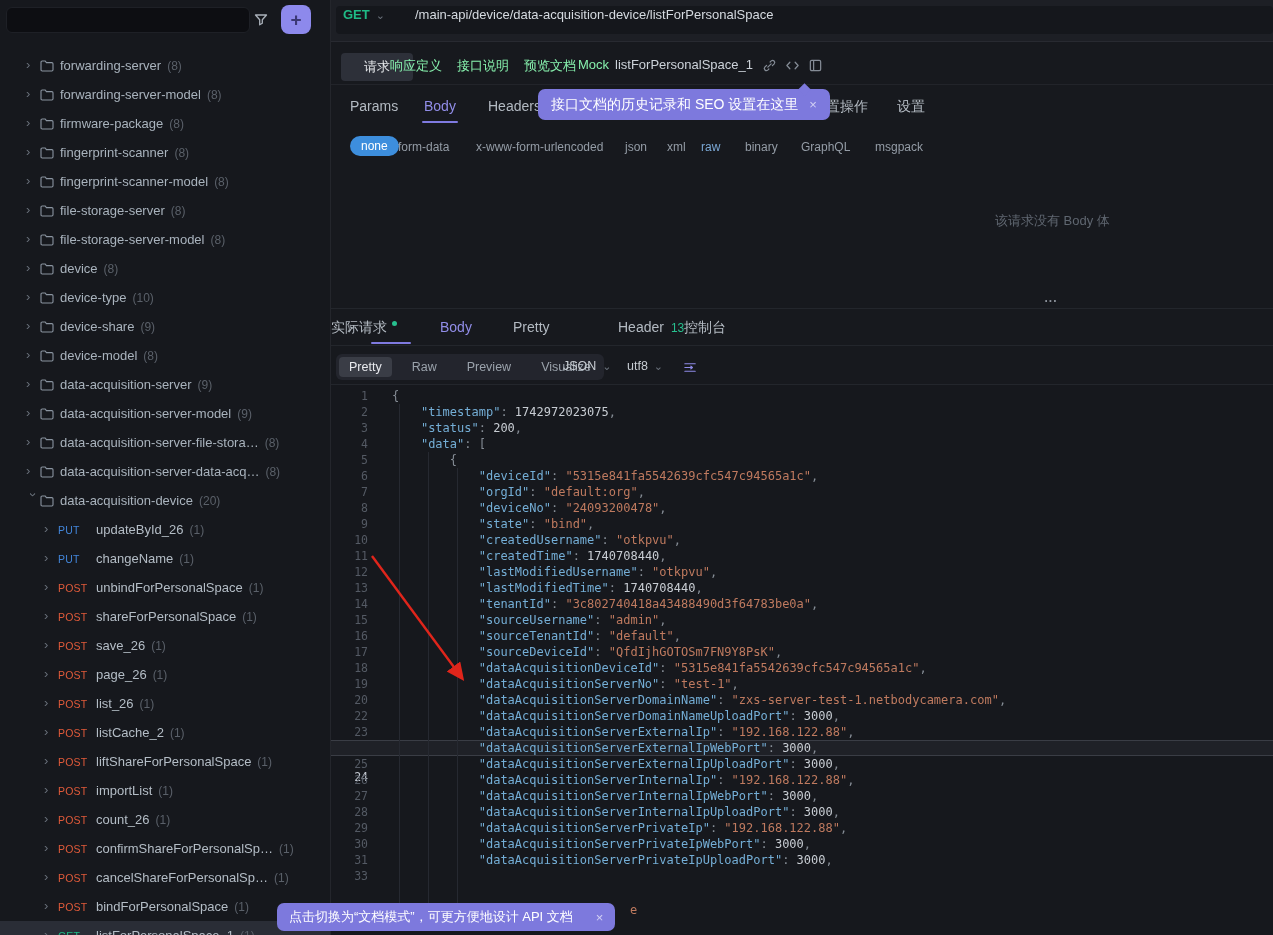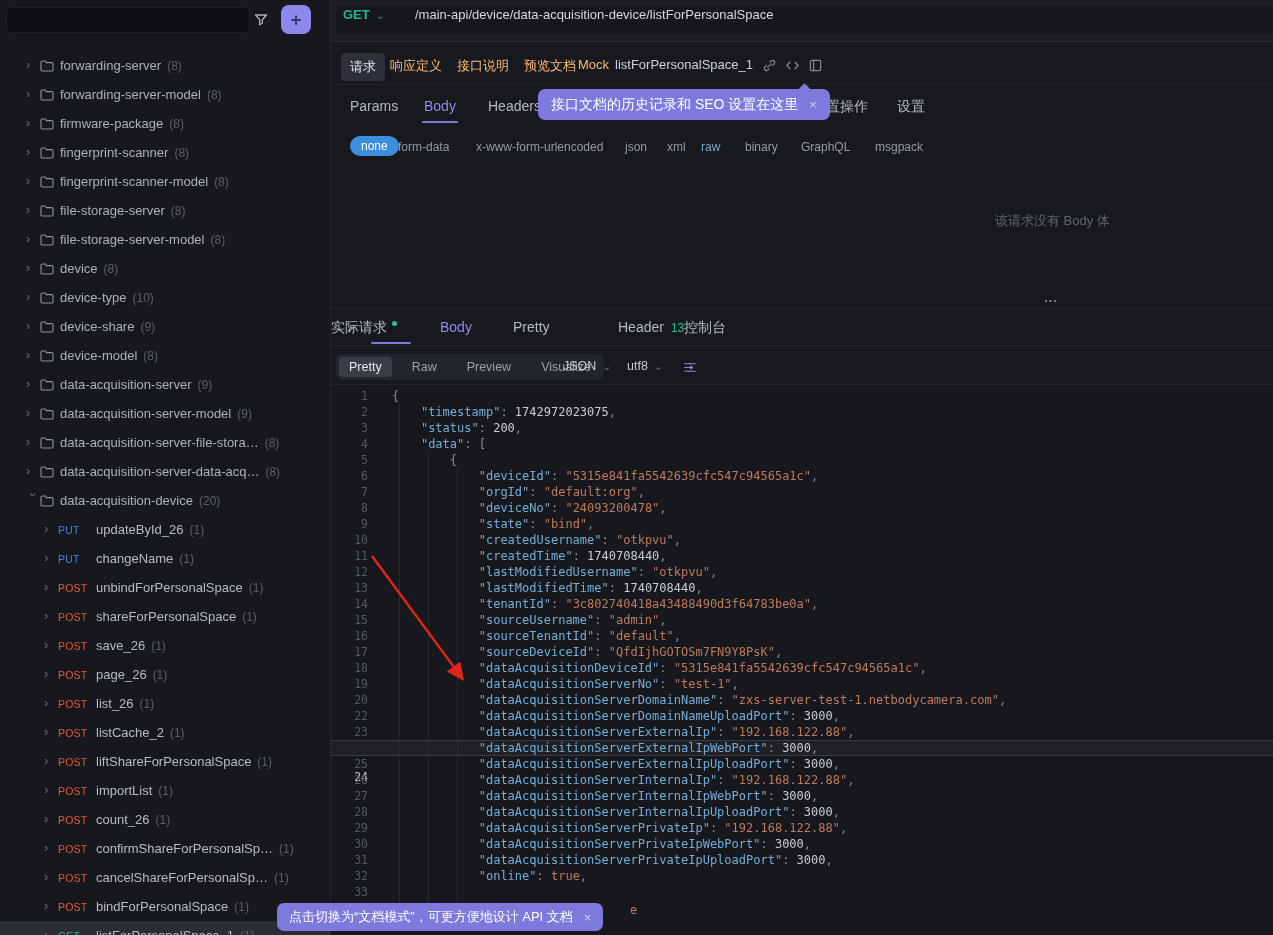--- a/index.html
+++ b/index.html
@@ -24,22 +24,22 @@
   .trow.ep .tname{color:#b4bdc6;}
   .tcount{font-size:12px;color:#5a6069;margin-left:6px;}
   
   #main{position:absolute;left:331px;top:0;width:942px;height:935px;}
   #urlbar{position:absolute;left:0;top:0;width:942px;height:41px;background:#1d1f25;border-bottom:1px solid #282a31;}
   #url-input{position:absolute;left:5px;top:6px;right:0;height:28px;background:#15171c;border-radius:4px;}
   #method-select{position:absolute;left:12px;top:7px;font-size:13px;font-weight:700;color:#1fbb86;cursor:pointer;}
   .ddchev{color:#6b727c;font-size:11px;margin-left:6px;font-weight:400;}
   #url-text{position:absolute;left:84px;top:7px;font-size:13px;color:#d5dae0;white-space:nowrap;}
   #doctabs{position:absolute;left:0;top:48px;width:942px;height:36px;border-bottom:1px solid #22242a;}
-  .dtab{position:absolute;top:9px;font-size:13px;color:#fdba74;cursor:pointer;white-space:nowrap;}
-  .dtab.active{top:5px;background:#2d3039;color:#e4e7ea;border-radius:4px;padding:5px 9px;}
+  .dtab{position:absolute;top:9px;font-size:13px;color:#86efac;cursor:pointer;white-space:nowrap;}
+  .dtab.active{top:5px;background:#2d3039;color:#e4e7ea;border-radius:4px;padding:5px 23px;}
   .dtab:nth-child(1){left:10px}.dtab:nth-child(2){left:59px}.dtab:nth-child(3){left:126px}
   .dtab:nth-child(4){left:193px}.dtab:nth-child(5){left:247px}
   #endpoint-title{position:absolute;left:284px;top:57px;font-size:13px;color:#ccd2d9;}
   .hicon{position:absolute;top:56px;width:18px;height:18px;display:flex;align-items:center;justify-content:center;cursor:pointer;}
   #icon-link{left:429px}#icon-code{left:452px}#icon-docs{left:475px}
   #reqtabs{position:absolute;left:0;top:90px;width:942px;height:34px;}
   .rqtab{position:absolute;top:8px;font-size:14px;color:#b3bac2;cursor:pointer;white-space:nowrap;}
   .rqtab.active{color:#918de8;}
   .rqtab:nth-child(1){left:19px}.rqtab:nth-child(2){left:93px}.rqtab:nth-child(3){left:157px}
   .rqtab:nth-child(4){left:225px}.rqtab:nth-child(5){left:299px}.rqtab:nth-child(6){left:337px}
@@ -80,21 +80,21 @@
   .cline.cur .lnum{color:#c2c7cf;margin-top:29px;}
   .key{color:#74aed6}.str{color:#bf7a5f}.num{color:#c8cdd3}.pun{color:#868d96}.bool{color:#bf7a5f}
   .guide{position:absolute;width:1px;background:#262931;}
   #g1{left:68px;top:19px;height:516px}#g2{left:97px;top:67px;height:468px}#g3{left:126px;top:83px;height:452px}
   #fragment{position:absolute;left:299px;top:518px;color:#bf7a5f;}
   
   #arrow-svg{position:absolute;left:0;top:0;width:1273px;height:935px;pointer-events:none;z-index:40;}
   .tooltip{position:absolute;background:#7d79dd;color:#fff;border-radius:7px;display:flex;align-items:center;z-index:50;white-space:nowrap;}
   #tip1{left:538px;top:89px;height:31px;padding:0 13px;font-size:14px;font-weight:500;}
   #tip1:before{content:"";position:absolute;left:262px;top:-4px;width:9px;height:9px;background:#7d79dd;transform:rotate(45deg);}
-  #tip2{left:277px;top:903px;height:28px;padding:0 12px;font-size:13px;font-weight:500;}
+  #tip2{left:277px;top:903px;height:28px;padding:0 12px;font-size:13px;font-weight:500;gap:12px;}
   .tipclose{margin-left:11px;color:#d3d1f4;font-size:13px;cursor:pointer;}
   svg.sicon{display:block;}
 </style>
 </head>
 <body>
 
 <div id="app">
 
   <aside id="sidebar">
     <div id="side-top">
@@ -491,21 +491,20 @@
         <div class="cline"><span class="lnum">22</span><span class="ltext">            <span class="key">"dataAcquisitionServerDomainNameUploadPort"</span><span class="pun">: </span><span class="num">3000</span><span class="pun">,</span></span></div>
         <div class="cline"><span class="lnum">23</span><span class="ltext">            <span class="key">"dataAcquisitionServerExternalIp"</span><span class="pun">: </span><span class="str">"192.168.122.88"</span><span class="pun">,</span></span></div>
         <div class="cline cur"><span class="lnum">24</span><span class="ltext">            <span class="key">"dataAcquisitionServerExternalIpWebPort"</span><span class="pun">: </span><span class="num">3000</span><span class="pun">,</span></span></div>
         <div class="cline"><span class="lnum">25</span><span class="ltext">            <span class="key">"dataAcquisitionServerExternalIpUploadPort"</span><span class="pun">: </span><span class="num">3000</span><span class="pun">,</span></span></div>
         <div class="cline"><span class="lnum">26</span><span class="ltext">            <span class="key">"dataAcquisitionServerInternalIp"</span><span class="pun">: </span><span class="str">"192.168.122.88"</span><span class="pun">,</span></span></div>
         <div class="cline"><span class="lnum">27</span><span class="ltext">            <span class="key">"dataAcquisitionServerInternalIpWebPort"</span><span class="pun">: </span><span class="num">3000</span><span class="pun">,</span></span></div>
         <div class="cline"><span class="lnum">28</span><span class="ltext">            <span class="key">"dataAcquisitionServerInternalIpUploadPort"</span><span class="pun">: </span><span class="num">3000</span><span class="pun">,</span></span></div>
         <div class="cline"><span class="lnum">29</span><span class="ltext">            <span class="key">"dataAcquisitionServerPrivateIp"</span><span class="pun">: </span><span class="str">"192.168.122.88"</span><span class="pun">,</span></span></div>
         <div class="cline"><span class="lnum">30</span><span class="ltext">            <span class="key">"dataAcquisitionServerPrivateIpWebPort"</span><span class="pun">: </span><span class="num">3000</span><span class="pun">,</span></span></div>
         <div class="cline"><span class="lnum">31</span><span class="ltext">            <span class="key">"dataAcquisitionServerPrivateIpUploadPort"</span><span class="pun">: </span><span class="num">3000</span><span class="pun">,</span></span></div>
-        <div class="cline"><span class="lnum">32</span><span class="ltext">            <span class="key">"online"</span><span class="pun">: </span><span class="bool">true</span><span class="pun">,</span></span></div>
         <div class="cline"><span class="lnum">33</span><span class="ltext"><span class="pun"></span></span></div>
       </div>
   </div>
 
   <svg id="arrow-svg">
     <defs>
       <marker id="ah" markerWidth="8" markerHeight="8" refX="6" refY="3.5" orient="auto">
         <path d="M0 0L7.5 3.5L0 7z" fill="#e0251b"></path>
       </marker>
     </defs>

